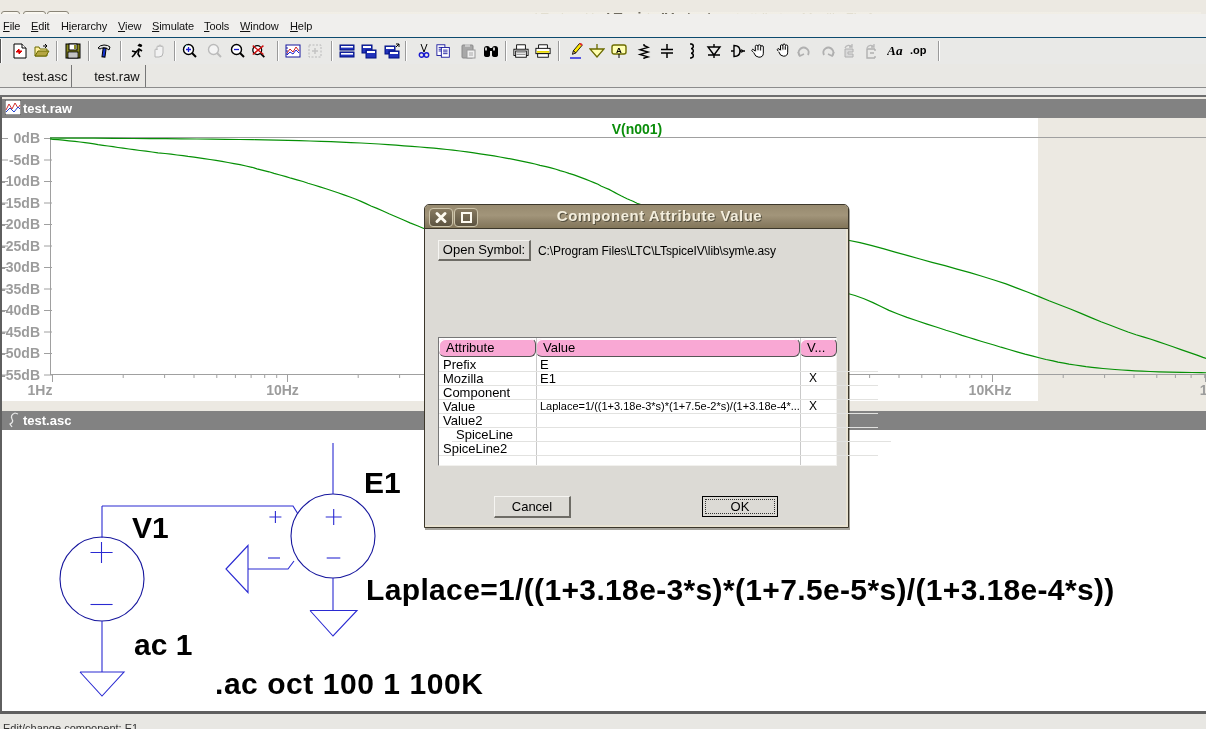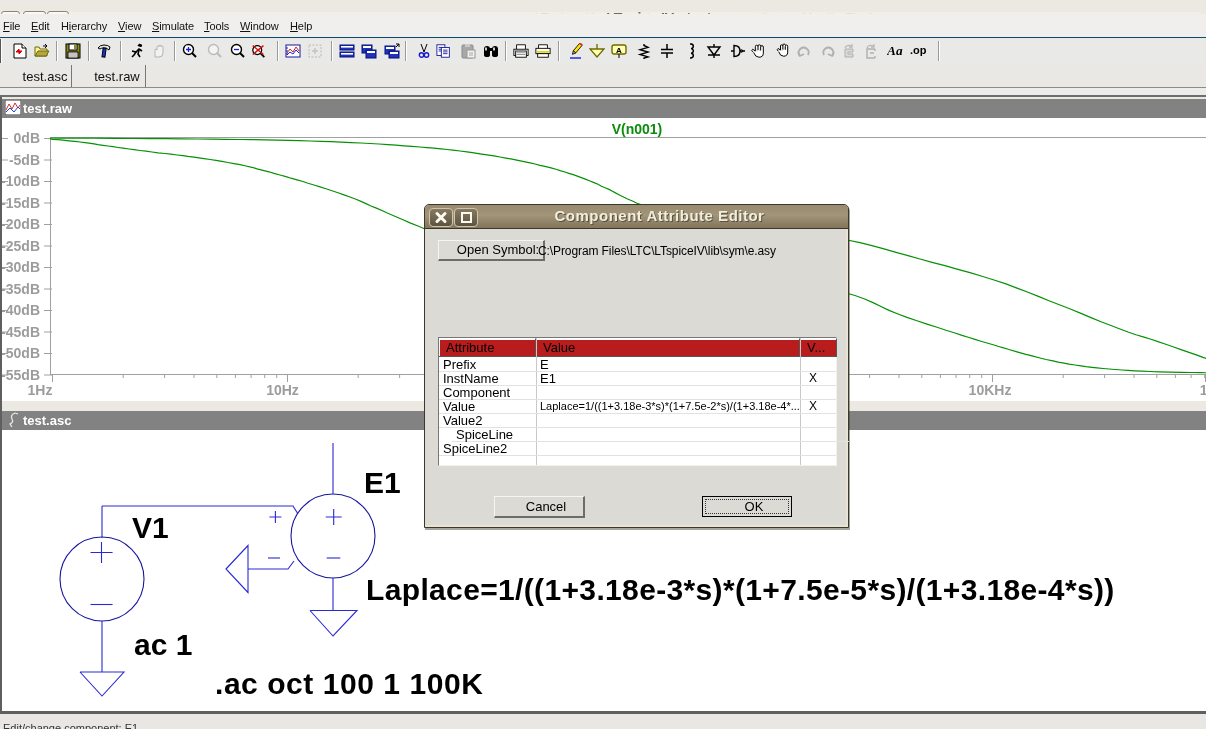--- a/index.html
+++ b/index.html
@@ -28,25 +28,25 @@
 .mtitle{position:absolute;left:0;width:1206px;height:19px;background:#828282;color:#fff;font-weight:bold;font-size:13px;}
 .mtitle .txt{position:absolute;left:21px;top:2px;}
 .mbody{position:absolute;left:0;width:1206px;background:#fff;}
 
 #statusbar{left:0;top:711px;width:1206px;height:18px;background:#e8e7e3;border-top:3px solid #5f5f5f;font-size:12px;color:#222;}
 
 #dlg{left:424px;top:204px;width:423px;height:322px;background:#dcdad5;border:1px solid #3c372b;border-radius:5px 5px 0 0;box-shadow:inset -2px -2px 0 #e9e3d3, 1px 2px 0 rgba(60,55,40,.45);}
 #dlgtitle{position:absolute;left:0;top:0;width:100%;height:23px;background:linear-gradient(#978a6f,#a2957a 45%,#8d8066 78%,#837659);border-bottom:1px solid #3c372b;border-radius:4px 4px 0 0;}
 #dlgtitle .cap{position:absolute;left:52px;top:2px;width:365px;letter-spacing:0.5px;text-align:center;font-size:15px;font-weight:bold;color:#f3eddc;text-shadow:1px 1px 0 #55503f;}
 .dbtn{position:absolute;top:3px;width:22px;height:17px;background:linear-gradient(#877a60,#5d5441);border:1px solid #cdc5ab;border-radius:4px;}
-.btn3d{position:absolute;background:#dcdad5;border-top:1px solid #f6f5f2;border-left:1px solid #f6f5f2;border-right:2px solid #6e6c66;border-bottom:2px solid #6e6c66;font-size:13px;color:#000;text-align:center;padding-left:14px;}
+.btn3d{position:absolute;background:#dcdad5;border-top:1px solid #f6f5f2;border-left:1px solid #f6f5f2;border-right:2px solid #6e6c66;border-bottom:2px solid #6e6c66;font-size:13px;color:#000;text-align:center;}
 #dtable{position:absolute;left:13px;top:132px;width:397px;height:127px;background:#fff;border-top:1px solid #777;border-left:1px solid #777;border-right:1px solid #f2f1ee;border-bottom:1px solid #f2f1ee;font-size:13px;}
-.hcell{position:absolute;top:0;height:17px;background:#b91c1c;border-right:1px solid #555;border-bottom:1px solid #555;border-top:1px solid #fff;box-shadow:inset 1px 1px 0 #fff;}
+.hcell{position:absolute;top:0;height:17px;background:#f9a8d4;border-right:1px solid #555;border-bottom:1px solid #555;border-top:1px solid #fff;box-shadow:inset 1px 1px 0 #fff;border-radius:6px;}
 .hcell span{position:absolute;left:7px;top:1px;}
-.trow{position:absolute;left:0;width:100%;height:14px;border-bottom:1px solid #e2e2e0;}
+.trow{position:absolute;left:0;width:100%;height:14px;border-bottom:1px solid #e2e2e0;padding-left:42px;}
 .trow .c1{position:absolute;left:4px;top:0px;}
 .trow .c2{position:absolute;left:101px;top:1px;width:260px;overflow:hidden;white-space:nowrap;font-size:11px;}
 .trow .cx{position:absolute;left:370px;top:0px;font-size:12px;}
 .vline{position:absolute;top:0;width:1px;height:100%;background:#c9c9c9;}
 </style>
 </head>
 <body>
 <div class="abs" id="titlebar">
   <div class="winbtn" style="left:1px;width:17px;">
       <svg width="17" height="13" viewBox="0 0 17 13" style="position:absolute;left:0;top:0;">
@@ -276,21 +276,21 @@
 
 <div class="mdiwin" style="top:97px;height:310px;border-left:2px solid #5f5f5f;">
   <div class="mtitle" style="top:2px;">
     <svg class="abs" style="left:3px;top:1px;" width="16" height="15" viewBox="0 0 16 15">
       <rect x="0" y="0" width="16" height="15" fill="#fff" stroke="#333"></rect>
       <path d="M1,10 L4,4 L7,9 L10,3 L13,8 L15,5" stroke="#d03030" fill="none"></path>
       <path d="M1,12 L5,8 L9,12 L13,7 L15,9" stroke="#2040d0" fill="none"></path>
     </svg>
     <span class="txt">test.raw</span>
   </div>
-  <div class="mbody" style="top:21px;height:283px;left:0;width:1204px;">
+  <div class="mbody" style="top:21px;height:283px;left:0;width:1036px;">
     <svg class="abs" style="left:0;top:0;" width="1204" height="283" viewBox="0 0 1204 283" font-family="Liberation Sans, sans-serif">
 
       <g stroke="#a0a0a0" stroke-width="1" fill="none">
         <rect x="48.5" y="19.5" width="1460" height="237"></rect>
       </g>
 
       <g stroke="#a0a0a0" stroke-width="1">
         <line x1="42" y1="20.5" x2="50" y2="20.5"></line>
           <line x1="0" y1="20.5" x2="6" y2="20.5"></line>
           <line x1="42" y1="42.0" x2="50" y2="42.0"></line>
@@ -443,42 +443,42 @@
 <div class="abs" id="dlg">
   <div id="dlgtitle">
     <div class="dbtn" style="left:4px;">
         <svg width="22" height="17" viewBox="0 0 22 17" style="position:absolute;left:0;top:0;">
           <path d="M7,4.5 L15,12.5 M15,4.5 L7,12.5" stroke="#fdfaf0" stroke-width="3" stroke-linecap="round" fill="none"></path>
         </svg>
       </div>
     <div class="dbtn" style="left:29px;">
         <div style="position:absolute;left:6px;top:3px;width:7px;height:7px;border:2px solid #fdfaf0;"></div>
       </div>
-    <div class="cap">Component Attribute Editor</div>
+    <div class="cap">Component Attribute Value</div>
   </div>
   <div class="btn3d" style="left:13px;top:35px;width:90px;height:18px;line-height:18px;">Open Symbol:</div>
   <div class="abs" style="left:113px;top:39px;font-size:12px;letter-spacing:-0.1px;color:#000;">C:\Program Files\LTC\LTspiceIV\lib\sym\e.asy</div>
   <div id="dtable">
     <div class="hcell" style="left:0;width:96px;">
         <span>Attribute</span>
       </div>
     <div class="hcell" style="left:97px;width:263px;">
         <span>Value</span>
       </div>
     <div class="hcell" style="left:361px;width:36px;">
         <span>V...</span>
       </div>
     <div class="vline" style="left:97px;"></div>
     <div class="vline" style="left:361px;"></div>
     <div class="trow" style="top:19px;">
         <span class="c1">Prefix</span>
         <span class="c2" style="font-size:13px;top:0;">E</span>
       </div>
     <div class="trow" style="top:33px;">
-        <span class="c1">InstName</span>
+        <span class="c1">Mozilla</span>
         <span class="c2" style="font-size:13px;top:0;">E1</span>
         <span class="cx">X</span>
       </div>
     <div class="trow" style="top:47px;">
         <span class="c1">Component</span>
       </div>
     <div class="trow" style="top:61px;">
         <span class="c1">Value</span>
         <span class="c2">Laplace=1/((1+3.18e-3*s)*(1+7.5e-2*s)/(1+3.18e-4*...</span>
         <span class="cx">X</span>

